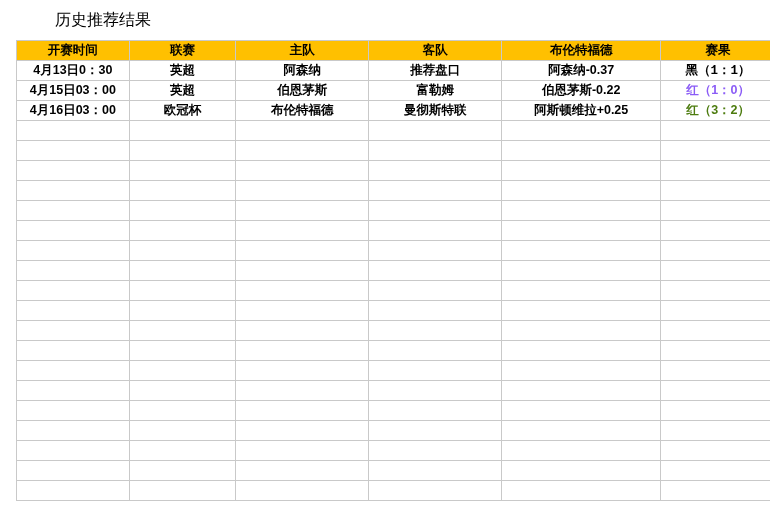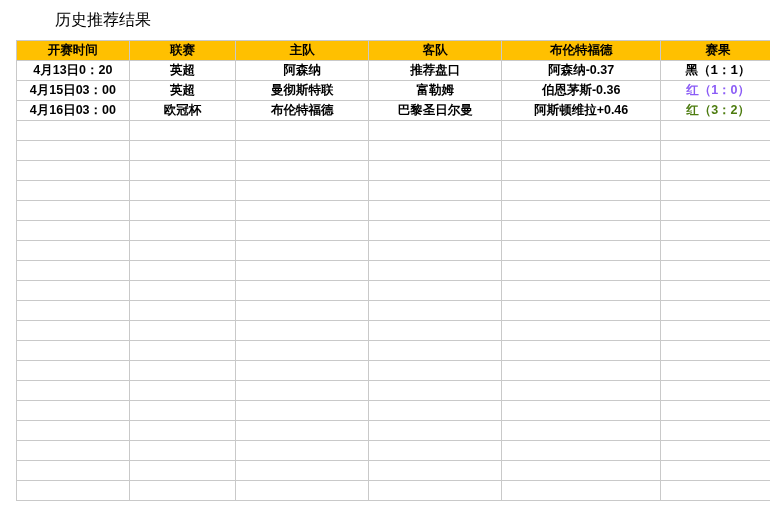--- a/index.html
+++ b/index.html
@@ -83,41 +83,41 @@
         <th>开赛时间</th>
         <th>联赛</th>
         <th>主队</th>
         <th>客队</th>
         <th>布伦特福德</th>
         <th>赛果</th>
       </tr>
     </thead>
     <tbody id="tbody">
         <tr>
-          <td>4月13日0：20</td>
+          <td>4月13日0：30</td>
           <td>英超</td>
           <td>阿森纳</td>
           <td>推荐盘口</td>
           <td>阿森纳-0.37</td>
           <td style="color: rgb(0, 0, 0); font-family: Liberation Mono, monospace;">黑（1：1）</td>
         </tr>
         <tr>
           <td>4月15日03：00</td>
           <td>英超</td>
-          <td>曼彻斯特联</td>
+          <td>伯恩茅斯</td>
           <td>富勒姆</td>
-          <td>伯恩茅斯-0.36</td>
+          <td>伯恩茅斯-0.22</td>
           <td style="color: #8b5cf6;">红（1：0）</td>
         </tr>
         <tr>
           <td>4月16日03：00</td>
           <td>欧冠杯</td>
           <td>布伦特福德</td>
-          <td>巴黎圣日尔曼</td>
-          <td>阿斯顿维拉+0.46</td>
+          <td>曼彻斯特联</td>
+          <td>阿斯顿维拉+0.25</td>
           <td style="color: #4d7c0f;">红（3：2）</td>
         </tr>
         <tr class="empty">
           <td>&nbsp;</td>
           <td>&nbsp;</td>
           <td>&nbsp;</td>
           <td>&nbsp;</td>
           <td>&nbsp;</td>
           <td>&nbsp;</td>
         </tr>

